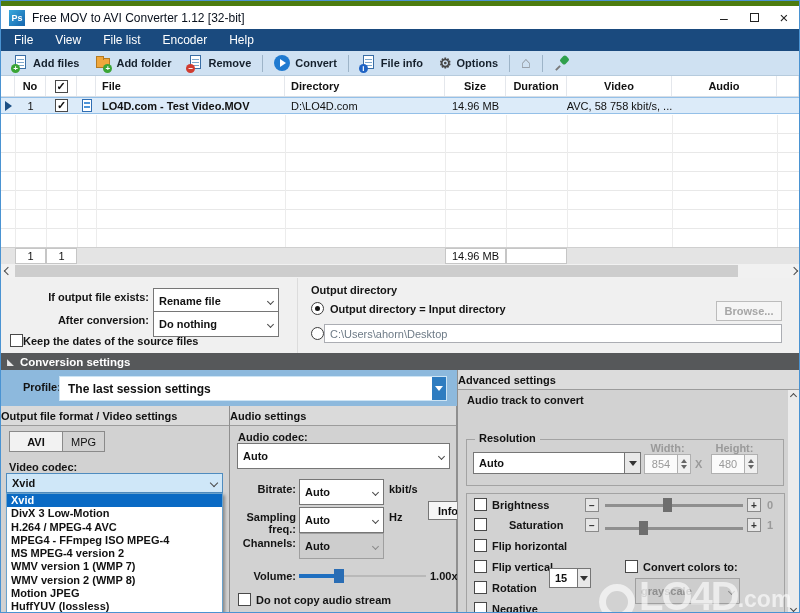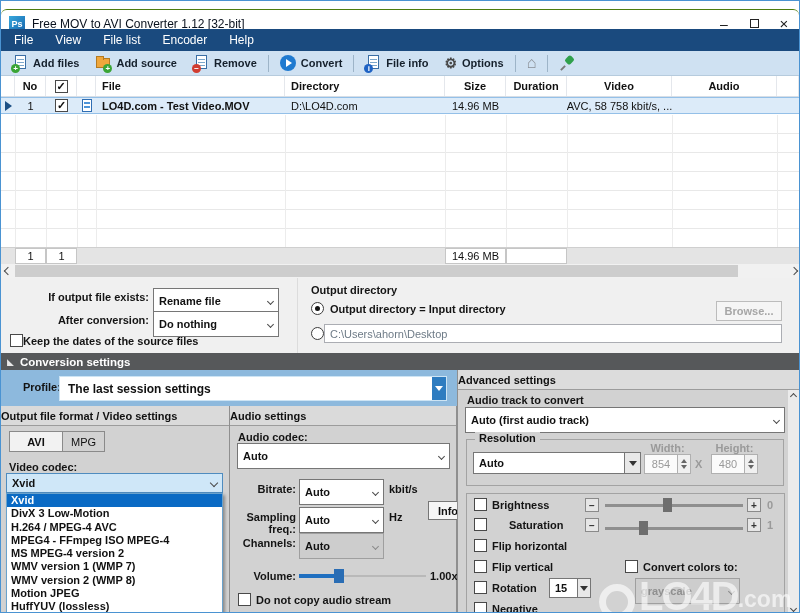--- a/index.html
+++ b/index.html
@@ -5,21 +5,21 @@
   * { margin:0; padding:0; box-sizing:border-box; }
   html,body { background:#888; }
   body { font-family:"Liberation Sans", sans-serif; font-size:11px; color:#111; }
   .window { position:relative; width:800px; height:613px; background:#fff; overflow:hidden;
             border:1px solid #4a93d2; }
   .ab { position:absolute; }
   .b { font-weight:700; }
   .flex { display:flex; align-items:center; }
 
   
-  .titlebar { left:0; top:8px; width:100%; height:28px; background:#fff; display:flex; align-items:center; border-top:1px solid #4d7c0f;border-radius:6px;}
+  .titlebar { left:0; top:0; width:100%; height:28px; background:#fff; display:flex; align-items:center; border-top:5px solid #4d7c0f;}
   .appicon { width:16px; height:16px; margin:0 7px 0 8px; background:linear-gradient(135deg,#38a8dc,#1565ae);
              color:#fff; font-size:9px; font-weight:700; display:flex; align-items:center; justify-content:center; }
   .title-text { font-size:12px; color:#08101c; }
   .wctl { width:30px; height:22px; display:flex; align-items:center; justify-content:center; color:#222; }
   .wctl.min { font-size:14px; }
   .maxbox { width:9px; height:9px; border:1px solid #222; display:inline-block; }
   .wctl.close { font-size:15px; }
 
   
   .menubar { left:0; top:28px; width:100%; height:22px; background:#1a4a7e; display:flex; align-items:center; padding-left:2px; }
@@ -179,21 +179,21 @@
           </span>
           <i class="badge green">+</i>
         </span>
       <span>Add files</span>
     </div>
     <div class="tbtn">
       <span class="icon16">
           <span class="folder"></span>
           <i class="badge green" style="left:auto;right:-1px;">+</i>
         </span>
-      <span>Add source</span>
+      <span>Add folder</span>
     </div>
     <div class="tbtn">
       <span class="icon16">
           <span class="doc">
             <i style="top:3px"></i>
             <i style="top:6px"></i>
             <i style="top:9px"></i>
           </span>
           <i class="badge red">−</i>
         </span>
@@ -418,24 +418,20 @@
     <div class="vscroll">
       <div class="sbtn" style="left:-1px;top:0;width:12px;height:12px">
           <span class="chev up" style="width:5px;height:5px"></span>
         </div>
       <div class="sbtn" style="left:-1px;top:auto;bottom:0;width:12px;height:12px">
           <span class="chev down" style="width:5px;height:5px"></span>
         </div>
     </div>
 
     <div class="ab setlabel" style="left:9px;top:24px">Audio track to convert</div>
-    <div class="ab sel" style="left:7px;top:37px;width:320px;height:20px">
-      <span>Auto (first audio track)</span>
-        <span class="chev down"></span>
-    </div>
 
     <div class="fieldset" style="left:8px;top:69px;width:318px;height:47px">
       <span class="legend">Resolution</span>
       <div class="ab combo-btned" style="left:6px;top:12px;width:168px;height:22px">
         <span class="txt">Auto</span>
         <span class="cb-btn">
             <span class="tri-down dark"></span>
           </span>
       </div>
       <div class="ab graylab" style="left:177px;top:2px;width:47px;text-align:center">Width:</div>
@@ -492,21 +488,21 @@
       </div>
       <div class="ab flex" style="left:158px;top:66px;gap:5px">
         <span class="cbx"></span>
         <span class="setlabel">Convert colors to:</span>
       </div>
 
       <div class="ab flex" style="left:7px;top:87px;gap:5px">
         <span class="cbx"></span>
         <span class="setlabel">Rotation</span>
       </div>
-      <div class="ab combo-btned" style="left:82px;top:84px;width:42px;height:20px">
+      <div class="ab combo-btned" style="left:82px;top:74px;width:42px;height:20px">
         <span class="txt">15</span>
         <span class="cb-btn" style="width:13px">
             <span class="tri-down dark"></span>
           </span>
       </div>
       <div class="ab sel disabled" style="left:168px;top:84px;width:105px;height:20px;color:#8f8f8f">
         <span>grayscale</span>
           <span class="chev down" style="border-color:#8a8a8a"></span>
       </div>
 

